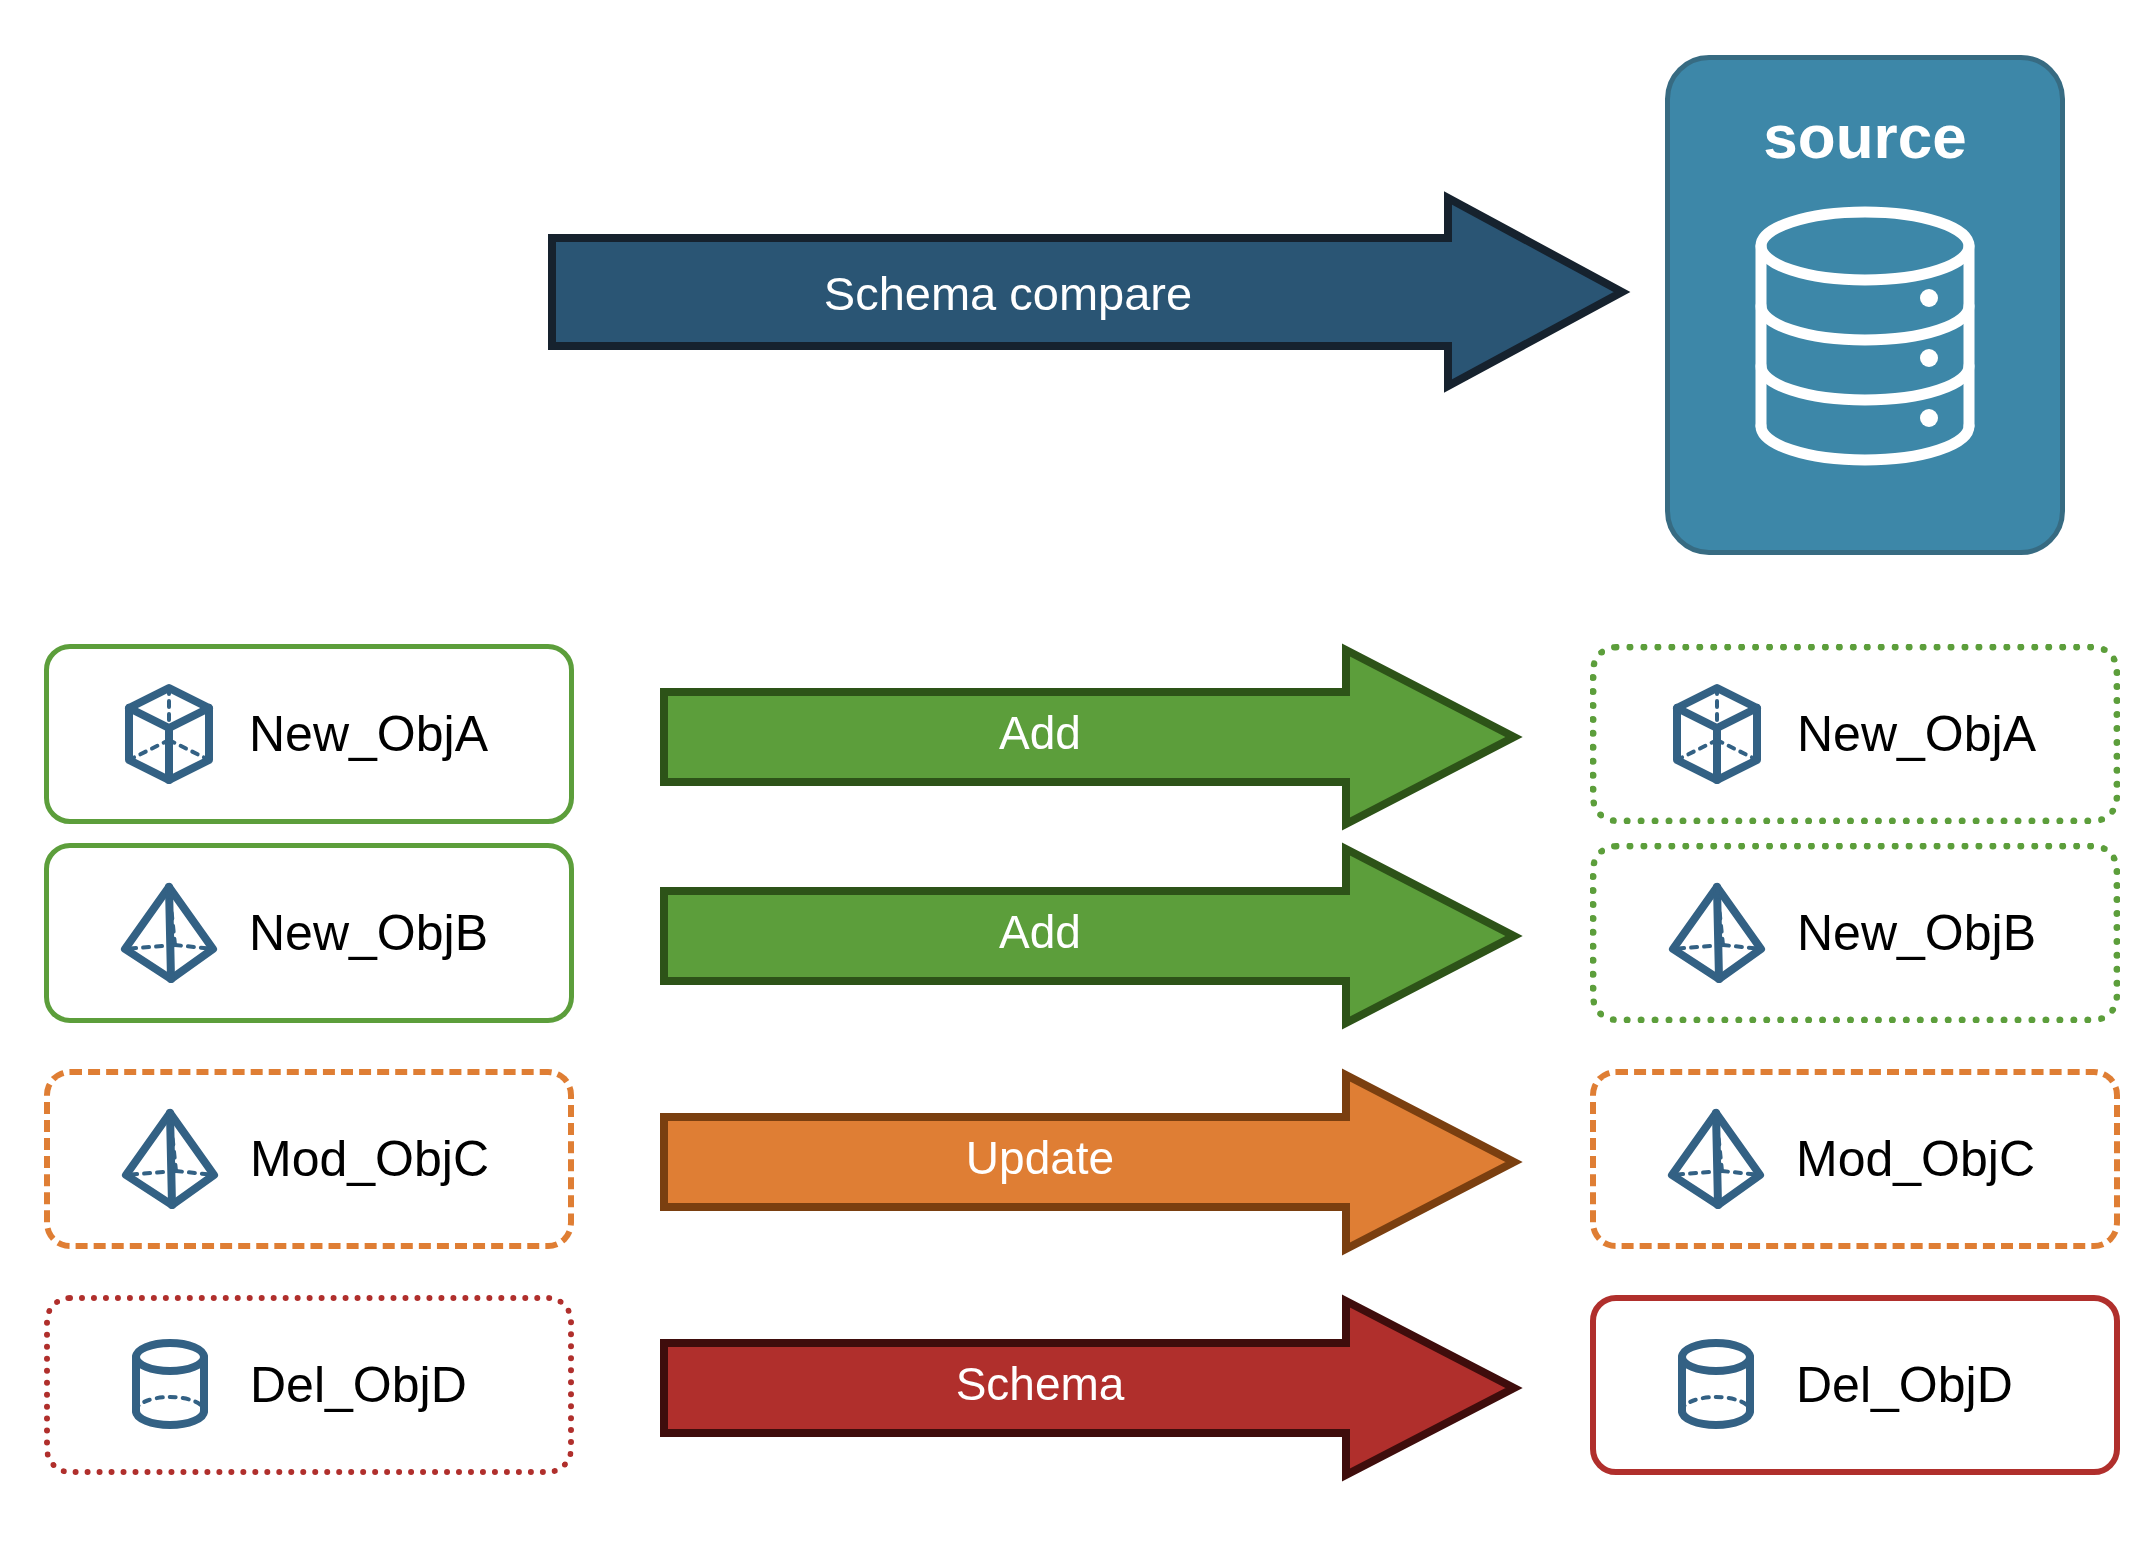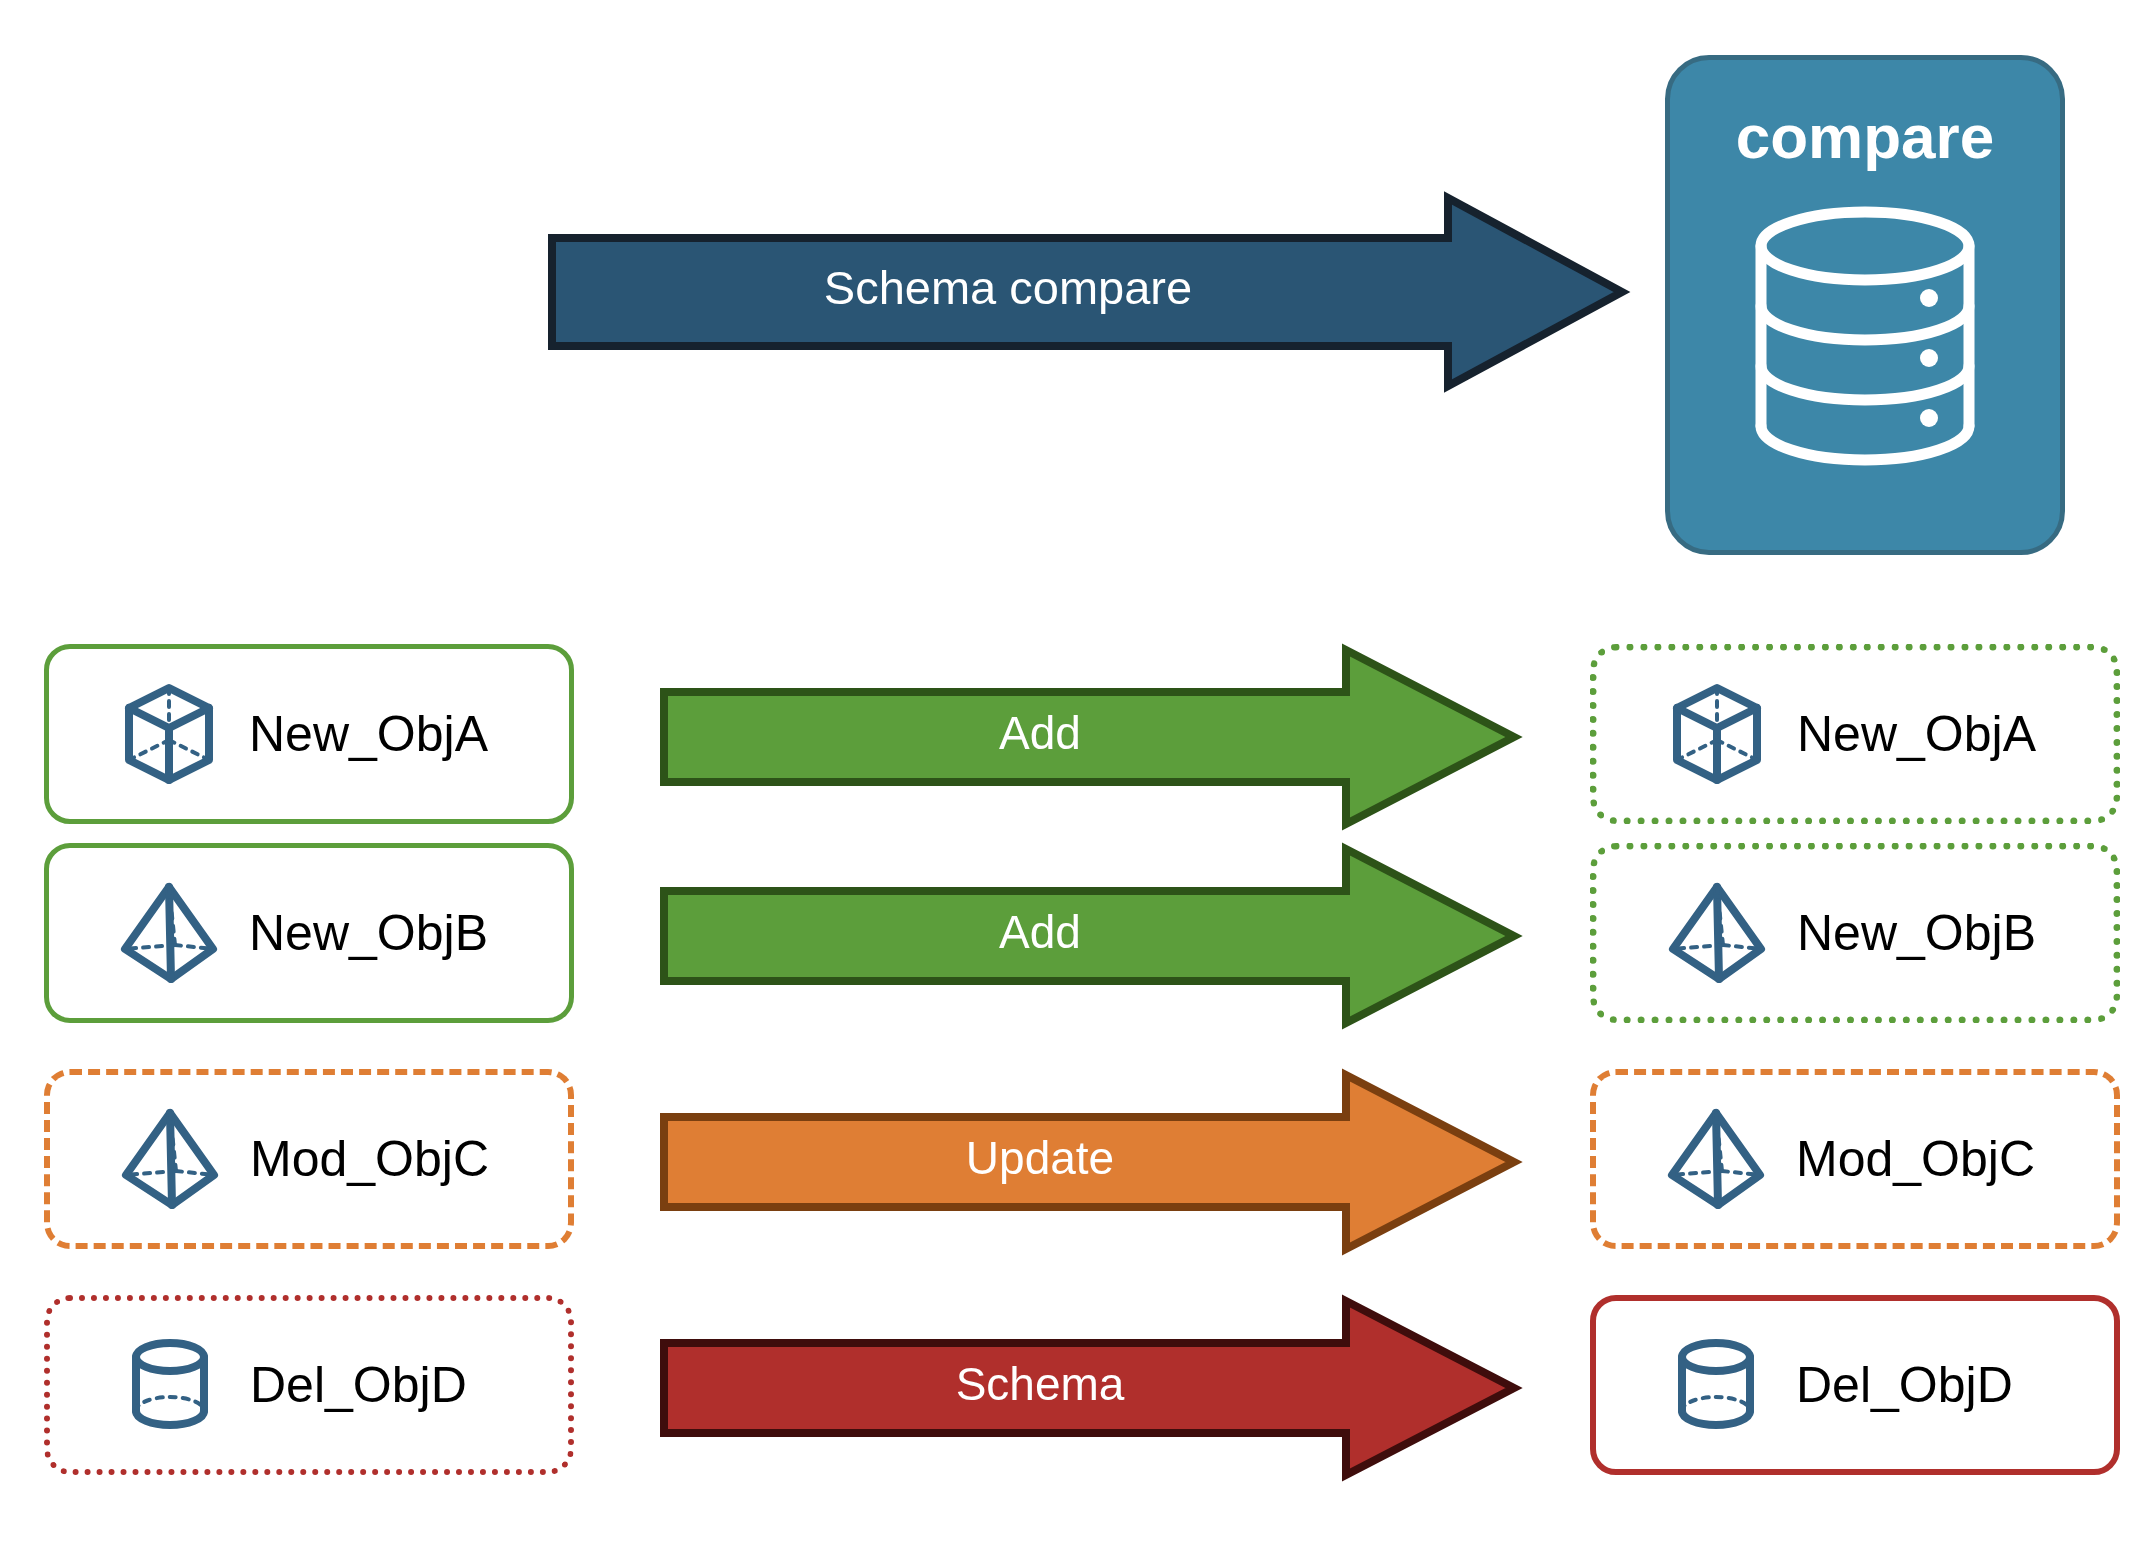--- a/index.html
+++ b/index.html
@@ -42,21 +42,21 @@
   #endpoint-target{left:1665px;top:55px;}
 
   
   #schema-arrow{
     position:absolute;
     left:548px;top:192px;
     width:1080px;height:200px;
   }
   .schema-arrow-label{
     position:absolute;
-    left:548px;top:264px;
+    left:548px;top:270px;
     width:920px;
     text-align:center;
     color:#ffffff;
     font-size:47px;
     line-height:1;
     pointer-events:none;
     user-select:none;
   }
 
   
@@ -120,21 +120,21 @@
 
 <div class="stage">
 
 
   <svg id="schema-arrow" viewBox="0 0 1080 200">
     <polygon points="4,46 900,46 900,6 1074,100 900,194 900,154 4,154" fill="#2a5574" stroke="#16222e" stroke-width="8" stroke-linejoin="miter"></polygon>
   </svg>
   <div class="schema-arrow-label">Schema compare</div>
 
   <div class="endpoint" id="endpoint-target">
-    <div class="endpoint-title">compare</div>
+    <div class="endpoint-title">source</div>
     <div class="endpoint-art">
       <svg width="300" height="300" viewBox="0 0 300 300" aria-hidden="true">
         <g fill="none" stroke="#ffffff" stroke-width="11" stroke-linejoin="round" stroke-linecap="round">
           <ellipse cx="150" cy="60" rx="104" ry="34"></ellipse>
           <path d="M46 60 L46 240"></path>
           <path d="M254 60 L254 240"></path>
           <path d="M46 240 A104 34 0 0 0 254 240"></path>
           <path d="M46 120 A104 34 0 0 0 254 120"></path>
           <path d="M46 180 A104 34 0 0 0 254 180"></path>
         </g>

